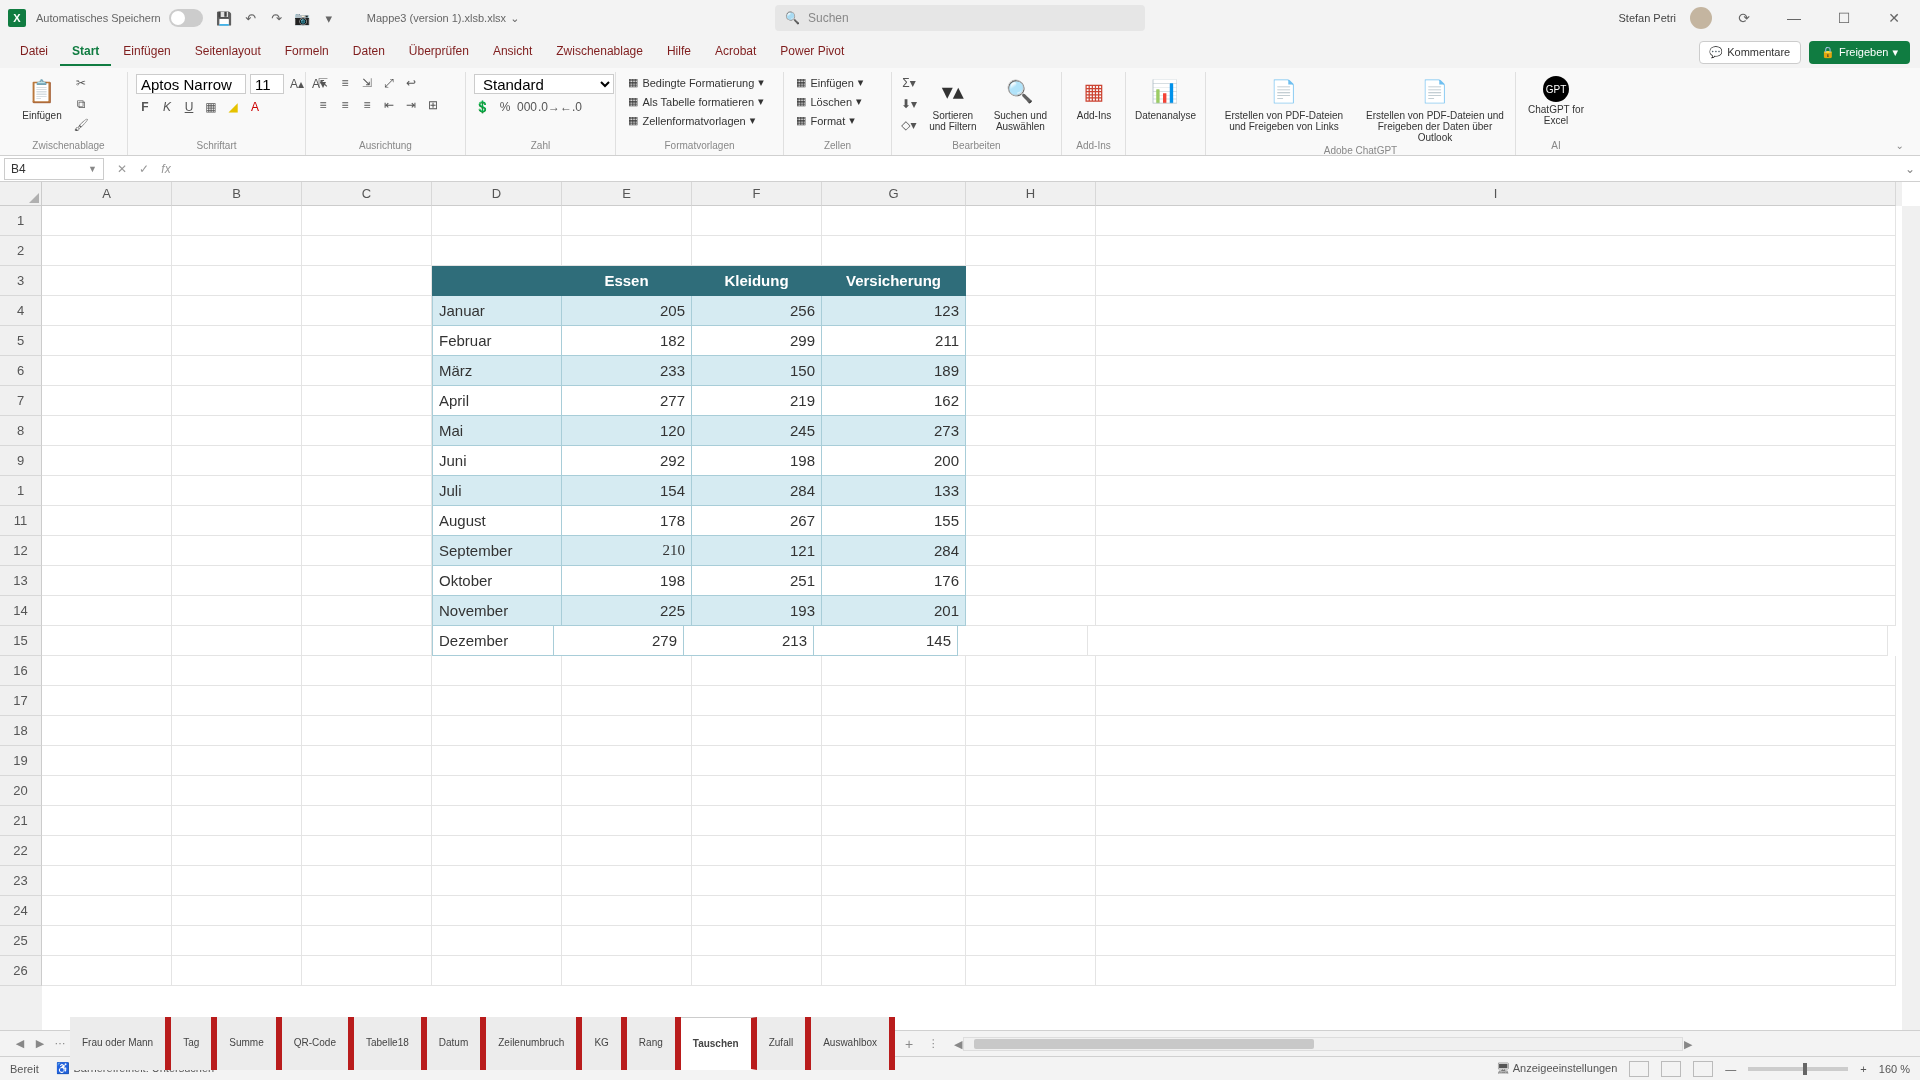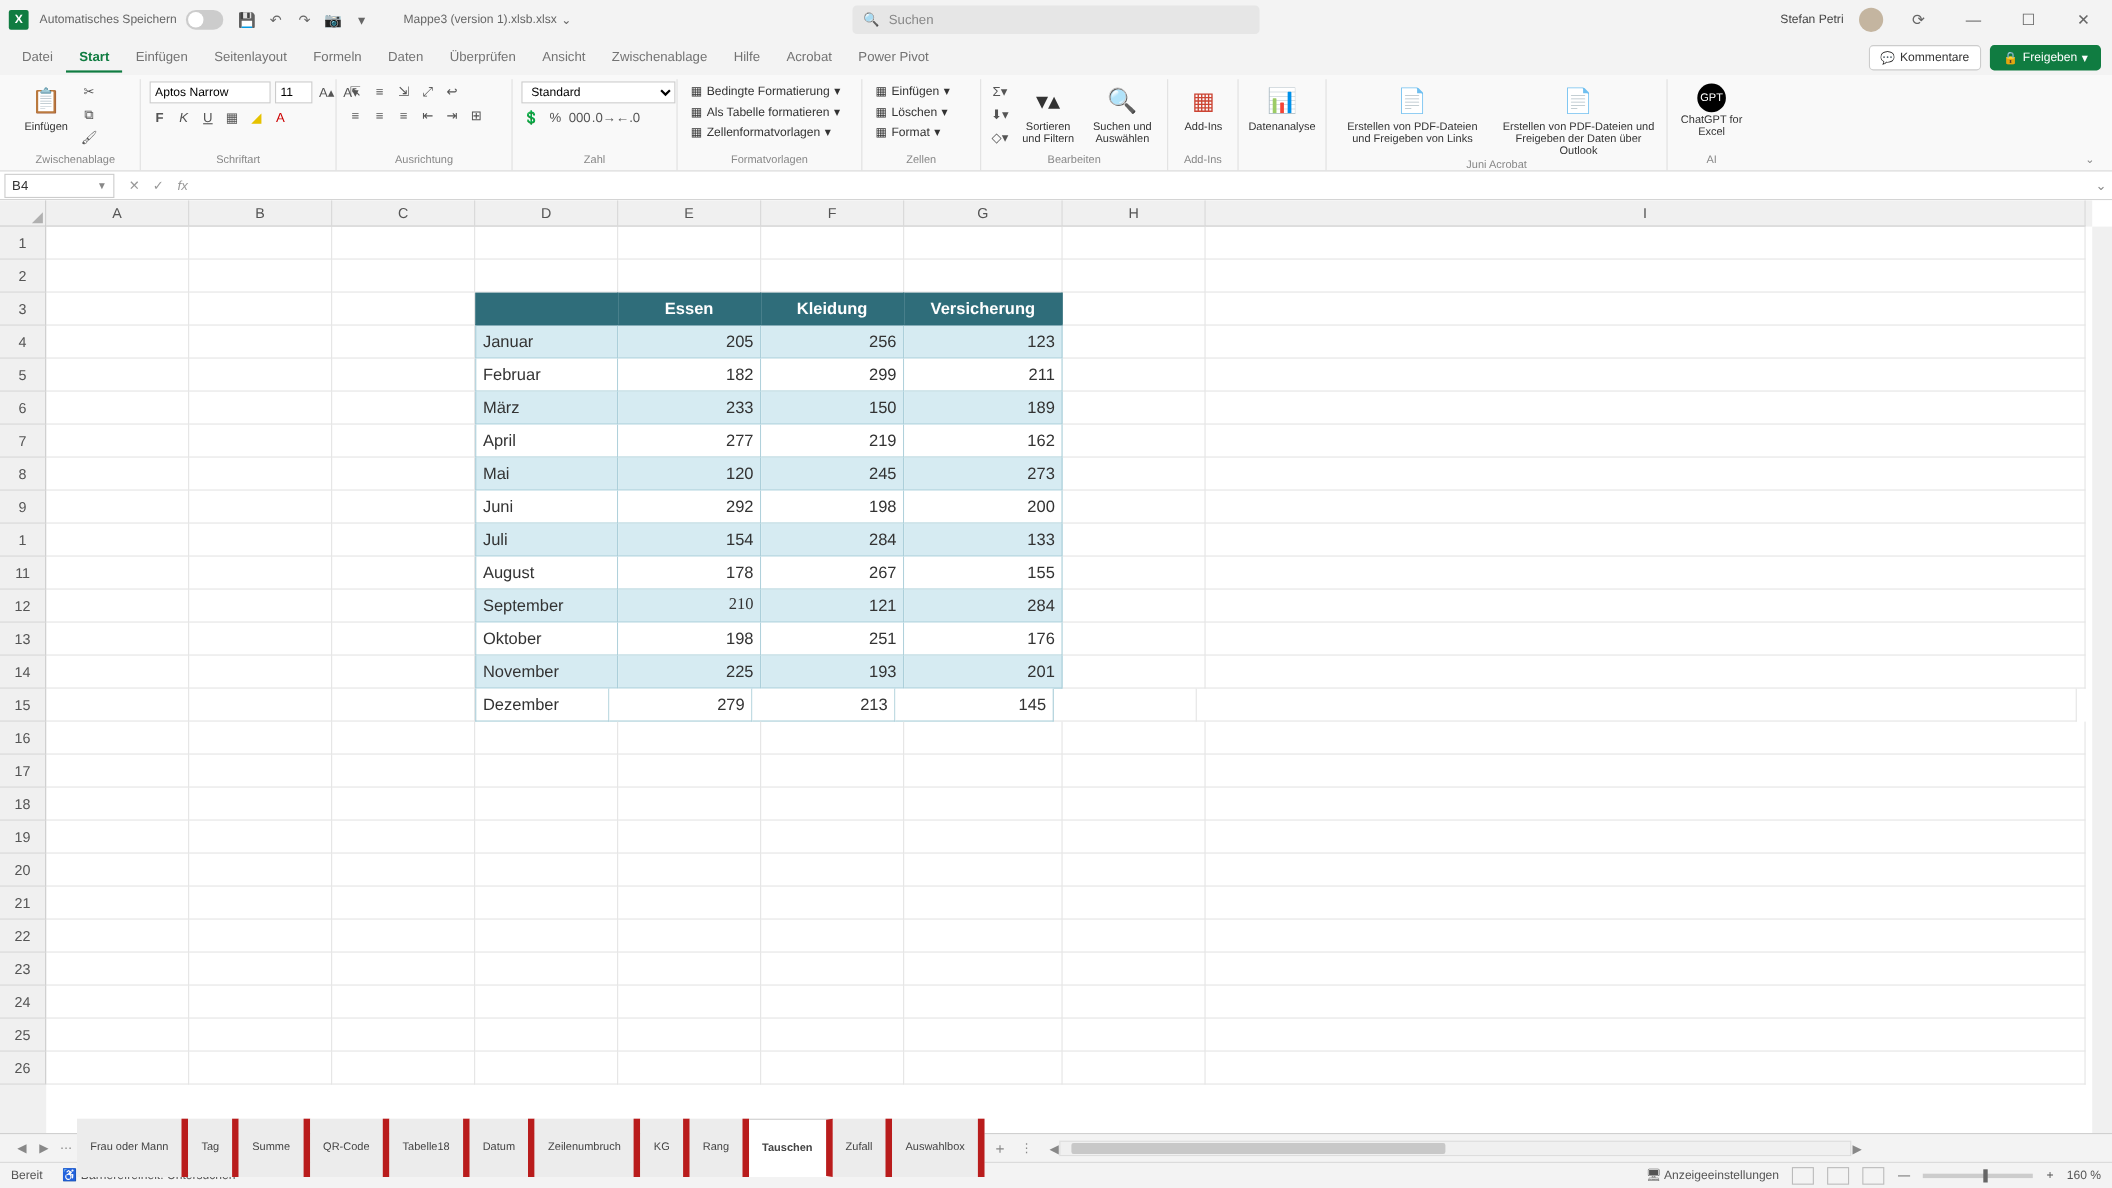--- a/index.html
+++ b/index.html
@@ -16,39 +16,39 @@
 .titlebar .filename { margin-left:30px; font-size:11px; color:#666; display:flex; align-items:center; gap:4px;}
 .searchbox { position:absolute; left:50%; transform:translateX(-50%); width:370px; height:26px; background:#e6e6e6; border-radius:4px; display:flex; align-items:center; padding:0 10px; gap:8px; color:#888;}
 .searchbox .sicon{font-size:12px;}
 .titlebar .right { position:absolute; right:8px; display:flex; align-items:center; gap:14px;}
 .titlebar .username{font-size:11px; color:#444;}
 .titlebar .avatar{width:22px;height:22px;border-radius:50%;background:#c4b5a0;}
 .winbtn{width:36px;height:24px;display:flex;align-items:center;justify-content:center;color:#666;font-size:14px;}
 
 
 .tabsrow { height:32px; background:#f3f3f3; display:flex; align-items:center; padding:0 8px; gap:0; position:relative;}
-.tab { padding:6px 12px; font-size:12px; color:#737373; cursor:pointer;}
+.tab { padding:6px 12px; font-size:12px; color:#7f1d1d; cursor:pointer;}
 .tab.active { color:#107c41; font-weight:600; border-bottom:2px solid #107c41;}
 .tabsrow .right-btns{position:absolute; right:10px; display:flex; gap:8px; align-items:center;}
 .btn-comments{background:#fff; border:1px solid #ccc; padding:4px 10px; border-radius:4px; font-size:11px; display:flex; align-items:center; gap:4px;}
 .btn-share{background:#107c41; color:#fff; padding:5px 12px; border-radius:4px; font-size:11px; display:flex; align-items:center; gap:4px;}
 
 
 .ribbon { height:88px; background:#f9f9f9; border-bottom:1px solid #d0d0d0; display:flex; padding:4px 10px 0 10px; gap:0;}
 .rgroup { display:flex; flex-direction:column; justify-content:space-between; border-right:1px solid #e0e0e0; padding:2px 8px 2px 8px; position:relative;}
 .rgroup:last-child{border-right:none;}
 .rgroup .glabel { font-size:10px; color:#888; text-align:center; padding-bottom:2px;}
 .rgroup .gbody { display:flex; gap:6px; align-items:flex-start;}
 .bigbtn { display:flex; flex-direction:column; align-items:center; justify-content:center; gap:2px; padding:2px 4px; min-width:48px;}
 .bigbtn .icon{width:32px;height:32px;display:flex;align-items:center;justify-content:center;font-size:22px;}
 .bigbtn .lbl{font-size:10px;text-align:center;line-height:11px;}
 .smallcol{display:flex;flex-direction:column;gap:3px;}
 .smallrow{display:flex;gap:4px;align-items:center;}
 .sicon2{width:18px;height:18px;display:flex;align-items:center;justify-content:center;font-size:12px;color:#555;}
-.dropdown-input{height:20px;border:1px solid #ccc;background:#fff;font-size:11px;padding:0 4px;}
+.dropdown-input{height:20px;border:1px solid #ccc;background:#fff;font-size:15px;padding:0 4px;}
 .ribbtn{display:flex;align-items:center;gap:4px;font-size:11px;padding:2px 4px;}
 .collapse-ribbon{position:absolute;right:6px;bottom:4px;font-size:10px;color:#888;}
 
 
 .fbar { height:26px; background:#fff; border-bottom:1px solid #d0d0d0; display:flex; align-items:center;}
 .namebox{width:100px;height:22px;border:1px solid #ccc;margin-left:4px;display:flex;align-items:center;padding:0 6px;font-size:12px;background:#fff;}
 .namebox .dd{margin-left:auto;color:#888;font-size:9px;}
 .fbar .fxbtns{display:flex;gap:6px;margin-left:10px;color:#999;}
 .fbar .fxbtns span{width:16px;text-align:center;}
 .fbar input{flex:1;border:none;outline:none;height:22px;padding:0 8px;font-size:12px;}
@@ -277,21 +277,21 @@
     <div class="gbody">
       <div class="bigbtn" style="min-width:140px;">
         <div class="icon">📄</div>
         <div class="lbl">Erstellen von PDF-Dateien und Freigeben von Links</div>
       </div>
       <div class="bigbtn" style="min-width:150px;">
         <div class="icon">📄</div>
         <div class="lbl">Erstellen von PDF-Dateien und Freigeben der Daten über Outlook</div>
       </div>
     </div>
-    <div class="glabel">Juni Acrobat</div>
+    <div class="glabel">Adobe ChatGPT</div>
   </div>
   <div class="rgroup" style="width:80px;border-right:none;">
     <div class="gbody">
       <div class="bigbtn">
         <div class="icon" style="background:#000;color:#fff;border-radius:50%;width:26px;height:26px;font-size:10px;">GPT</div>
         <div class="lbl">ChatGPT for Excel</div>
       </div>
     </div>
     <div class="glabel">AI</div>
   </div>

